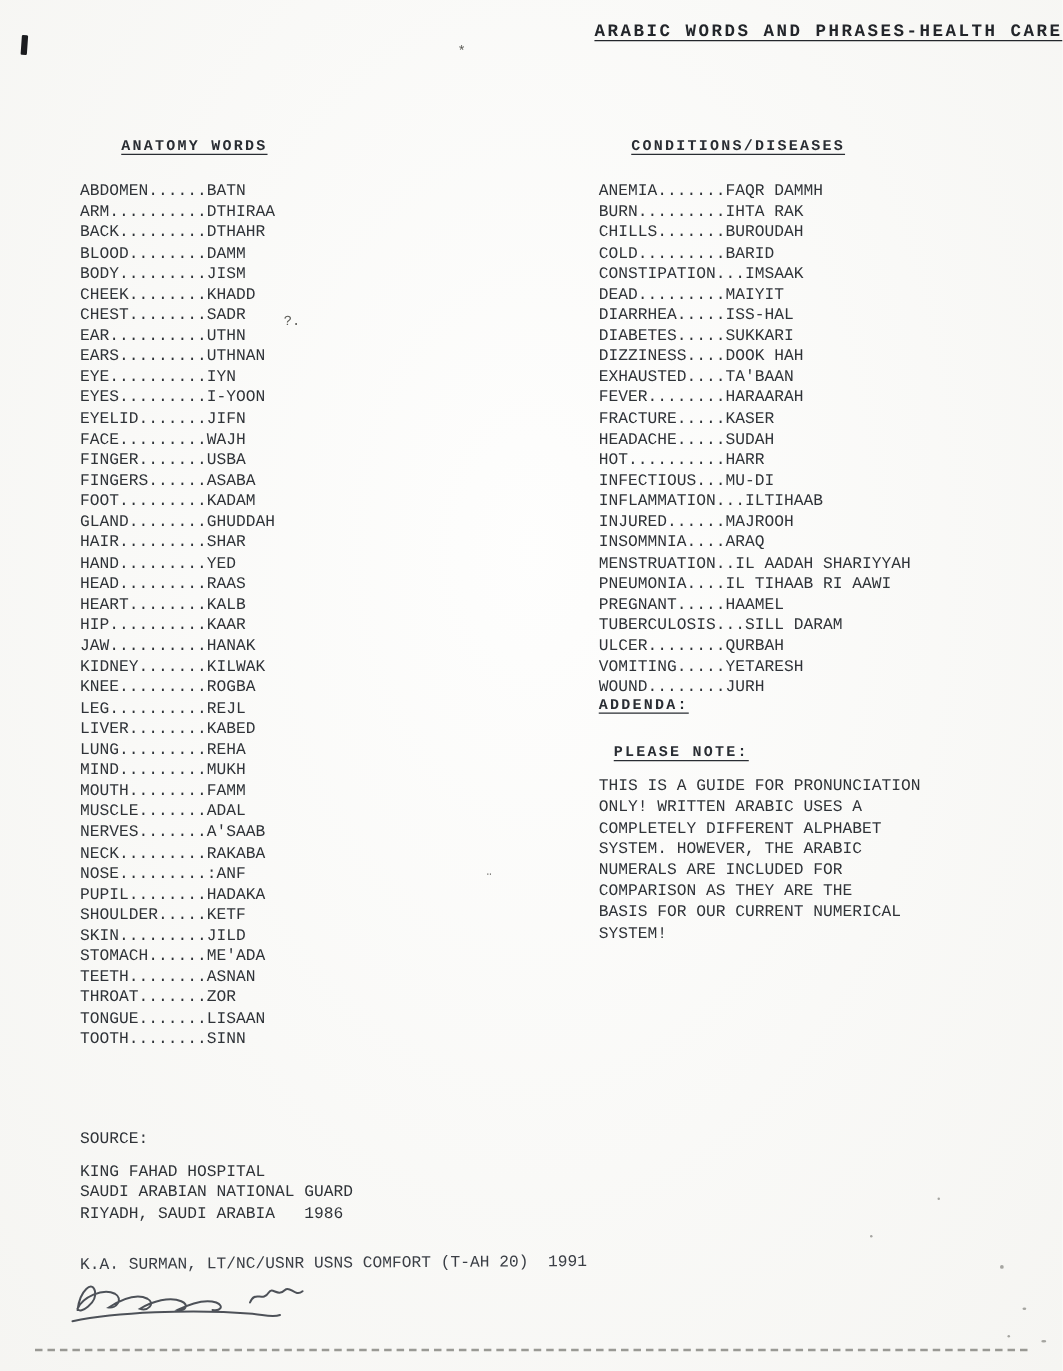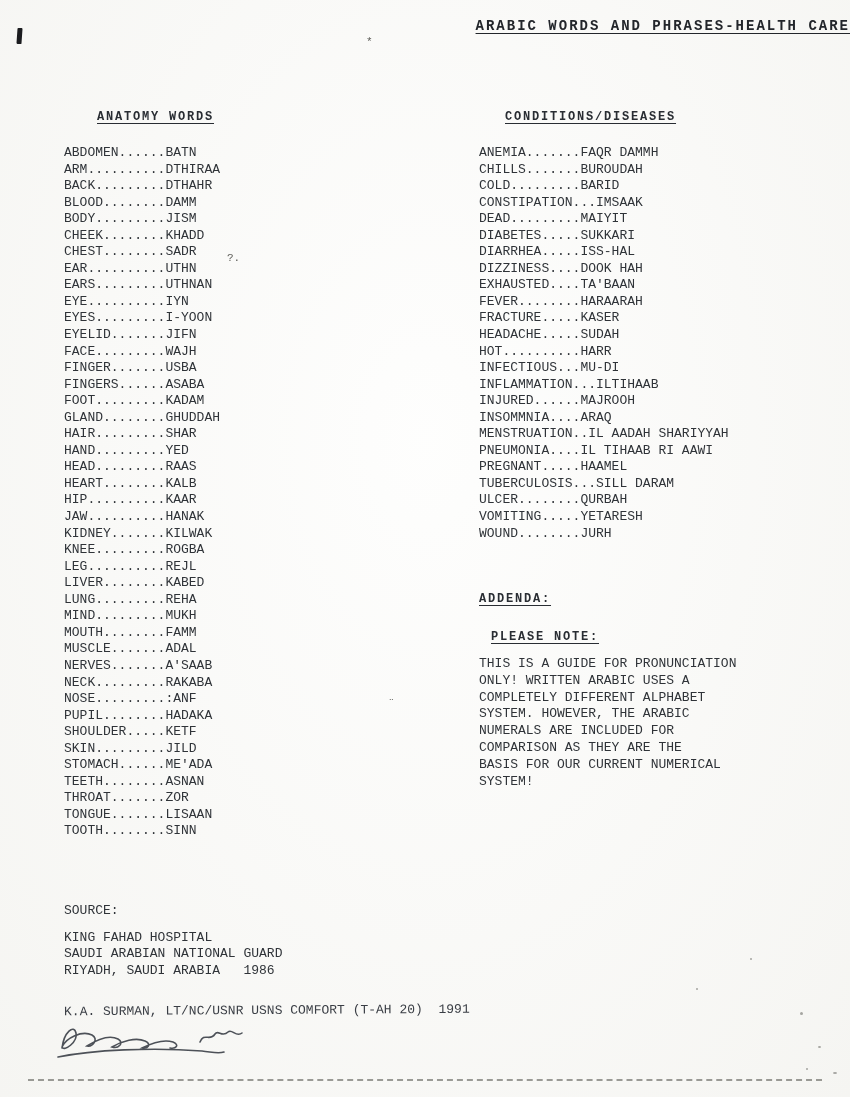--- a/index.html
+++ b/index.html
@@ -23,21 +23,21 @@
   .anatomy { left:64px; top:110px; }
   .conditions { left:479px; top:110px; }
   .col-header {
     font-weight:bold; font-size:12px; letter-spacing:1.8px;
     text-decoration:underline; text-underline-offset:3px;
     color:#292d33; white-space:pre;
   }
   .anatomy .col-header { margin-left:33px; margin-bottom:21px; }
   .conditions .col-header { margin-left:26px; margin-bottom:21px; }
   .line { height:16.55px; line-height:16.55px; white-space:pre; font-size:13px; }
-  .addenda { left:479px; top:592px; }
+  .addenda { left:479px; top:557px; }
   .note-header { margin-top:24px;padding-left:12px; }
   .note-body { margin-top:12px; }
   .note-body .line { height:16.8px; line-height:16.8px; }
   .source { left:64px; top:903px; }
   .source-lines { margin-top:10px; }
   .citation {
     position:absolute; left:64px; top:1003px; font-size:13px;
     white-space:pre; color:#3a3e45; transform:rotate(-0.35deg);
   }
   .signature { position:absolute; left:52px; top:1014px; }
@@ -113,26 +113,27 @@
         <div class="line">THROAT.......ZOR</div>
         <div class="line">TONGUE.......LISAAN</div>
         <div class="line">TOOTH........SINN</div>
       </div>
   </section>
 
   <section class="col conditions">
     <div class="col-header">CONDITIONS/DISEASES</div>
     <div class="word-list">
         <div class="line">ANEMIA.......FAQR DAMMH</div>
+        <div class="line">BURN.........IHTA RAK</div>
         <div class="line">CHILLS.......BUROUDAH</div>
         <div class="line">COLD.........BARID</div>
         <div class="line">CONSTIPATION...IMSAAK</div>
         <div class="line">DEAD.........MAIYIT</div>
+        <div class="line">DIARRHEA.....ISS-HAL</div>
         <div class="line">DIABETES.....SUKKARI</div>
-        <div class="line">DIARRHEA.....ISS-HAL</div>
         <div class="line">DIZZINESS....DOOK HAH</div>
         <div class="line">EXHAUSTED....TA'BAAN</div>
         <div class="line">FEVER........HARAARAH</div>
         <div class="line">FRACTURE.....KASER</div>
         <div class="line">HEADACHE.....SUDAH</div>
         <div class="line">HOT..........HARR</div>
         <div class="line">INFECTIOUS...MU-DI</div>
         <div class="line">INFLAMMATION...ILTIHAAB</div>
         <div class="line">INJURED......MAJROOH</div>
         <div class="line">INSOMMNIA....ARAQ</div>

